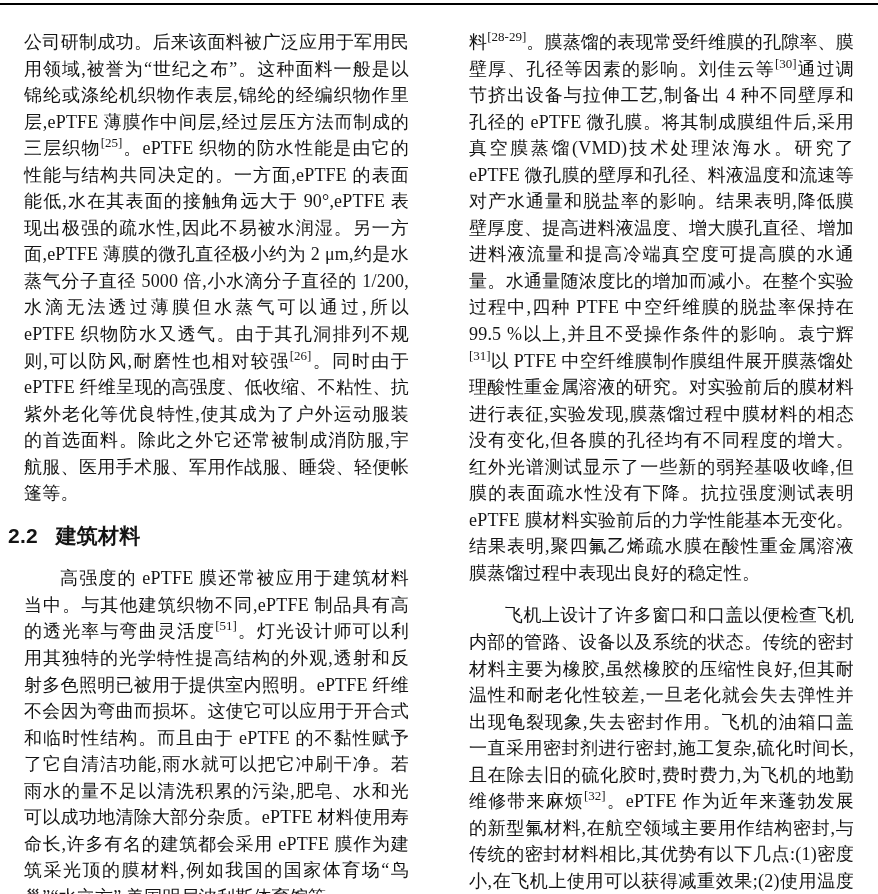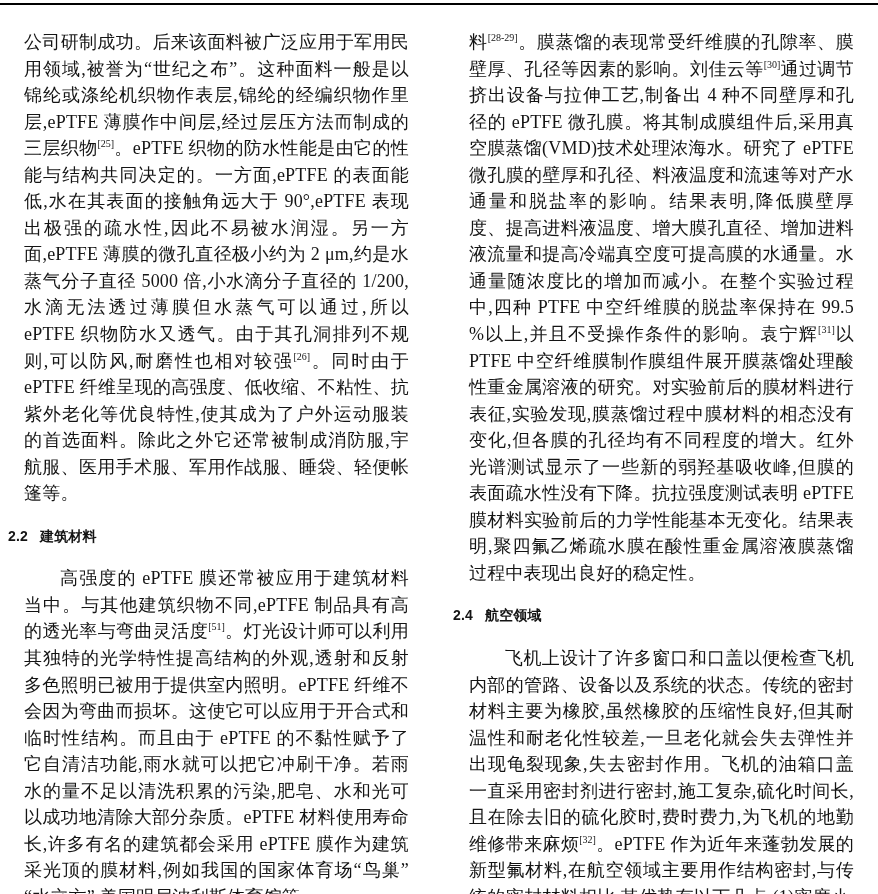--- a/index.html
+++ b/index.html
@@ -42,45 +42,44 @@
   p.para {
     margin: 16px;
     padding: 0;
   }
   p.para.indent {
     text-indent: 2em;
   }
   h3.sec-heading {
     margin: 0;
     padding: 0;
-    font-size: 14px;
+    font-size: 21px;
     line-height: 26.55px;
     font-weight: bold;
     font-family: "Liberation Sans", "DejaVu Sans", sans-serif;
     text-align: left;
   }
   h3.sec-heading .sec-title {
     margin-left: 0.85em;
   }
   sup.ref {
-    font-size: 10px;
+    font-size: 13px;
     line-height: 0;
     letter-spacing: 0;
     vertical-align: super;
   }
 </style>
 </head>
 <body>
 
 <div class="top-rule"></div>
 
 <div class="page-body">
   <div class="col" id="col-left">
       <p class="para">公司研制成功。后来该面料被广泛应用于军用民用领域,被誉为“世纪之布”。这种面料一般是以锦纶或涤纶机织物作表层,锦纶的经编织物作里层,ePTFE 薄膜作中间层,经过层压方法而制成的三层织物<sup class="ref">[25]</sup>。ePTFE 织物的防水性能是由它的性能与结构共同决定的。一方面,ePTFE 的表面能低,水在其表面的接触角远大于 90°,ePTFE 表现出极强的疏水性,因此不易被水润湿。另一方面,ePTFE 薄膜的微孔直径极小约为 2 μm,约是水蒸气分子直径 5000 倍,小水滴分子直径的 1/200,水滴无法透过薄膜但水蒸气可以通过,所以 ePTFE 织物防水又透气。由于其孔洞排列不规则,可以防风,耐磨性也相对较强<sup class="ref">[26]</sup>。同时由于 ePTFE 纤维呈现的高强度、低收缩、不粘性、抗紫外老化等优良特性,使其成为了户外运动服装的首选面料。除此之外它还常被制成消防服,宇航服、医用手术服、军用作战服、睡袋、轻便帐篷等。</p>
       <h3 class="sec-heading"><span>2.2</span><span class="sec-title">建筑材料</span></h3>
       <p class="para indent">高强度的 ePTFE 膜还常被应用于建筑材料当中。与其他建筑织物不同,ePTFE 制品具有高的透光率与弯曲灵活度<sup class="ref">[51]</sup>。灯光设计师可以利用其独特的光学特性提高结构的外观,透射和反射多色照明已被用于提供室内照明。ePTFE 纤维不会因为弯曲而损坏。这使它可以应用于开合式和临时性结构。而且由于 ePTFE 的不黏性赋予了它自清洁功能,雨水就可以把它冲刷干净。若雨水的量不足以清洗积累的污染,肥皂、水和光可以成功地清除大部分杂质。ePTFE 材料使用寿命长,许多有名的建筑都会采用 ePTFE 膜作为建筑采光顶的膜材料,例如我国的国家体育场“鸟巢”“水立方”,美国明尼波利斯体育馆等。</p>
     </div>
   <div class="col" id="col-right">
       <p class="para">料<sup class="ref">[28-29]</sup>。膜蒸馏的表现常受纤维膜的孔隙率、膜壁厚、孔径等因素的影响。刘佳云等<sup class="ref">[30]</sup>通过调节挤出设备与拉伸工艺,制备出 4 种不同壁厚和孔径的 ePTFE 微孔膜。将其制成膜组件后,采用真空膜蒸馏(VMD)技术处理浓海水。研究了 ePTFE 微孔膜的壁厚和孔径、料液温度和流速等对产水通量和脱盐率的影响。结果表明,降低膜壁厚度、提高进料液温度、增大膜孔直径、增加进料液流量和提高冷端真空度可提高膜的水通量。水通量随浓度比的增加而减小。在整个实验过程中,四种 PTFE 中空纤维膜的脱盐率保持在 99.5 %以上,并且不受操作条件的影响。袁宁辉<sup class="ref">[31]</sup>以 PTFE 中空纤维膜制作膜组件展开膜蒸馏处理酸性重金属溶液的研究。对实验前后的膜材料进行表征,实验发现,膜蒸馏过程中膜材料的相态没有变化,但各膜的孔径均有不同程度的增大。红外光谱测试显示了一些新的弱羟基吸收峰,但膜的表面疏水性没有下降。抗拉强度测试表明 ePTFE 膜材料实验前后的力学性能基本无变化。结果表明,聚四氟乙烯疏水膜在酸性重金属溶液膜蒸馏过程中表现出良好的稳定性。</p>
-      <h3 class="sec-heading"><span>2.4</span><span class="sec-title">航空领域</span></h3>
       <p class="para indent">飞机上设计了许多窗口和口盖以便检查飞机内部的管路、设备以及系统的状态。传统的密封材料主要为橡胶,虽然橡胶的压缩性良好,但其耐温性和耐老化性较差,一旦老化就会失去弹性并出现龟裂现象,失去密封作用。飞机的油箱口盖一直采用密封剂进行密封,施工复杂,硫化时间长,且在除去旧的硫化胶时,费时费力,为飞机的地勤维修带来麻烦<sup class="ref">[32]</sup>。ePTFE 作为近年来蓬勃发展的新型氟材料,在航空领域主要用作结构密封,与传统的密封材料相比,其优势有以下几点:(1)密度小,在飞机上使用可以获得减重效果;(2)使用温度范围宽;(3)良好的耐老化型,蠕变性能;(4)施工容易,维护简便;(5)优异的耐腐蚀性。与传统密封剂的比较见表 1。</p>
     </div>
 </div>
 
 </body></html>

